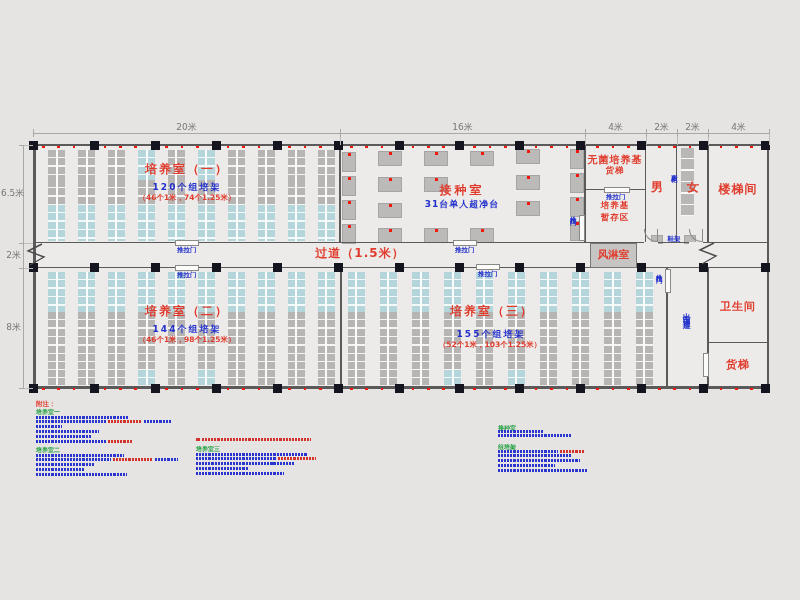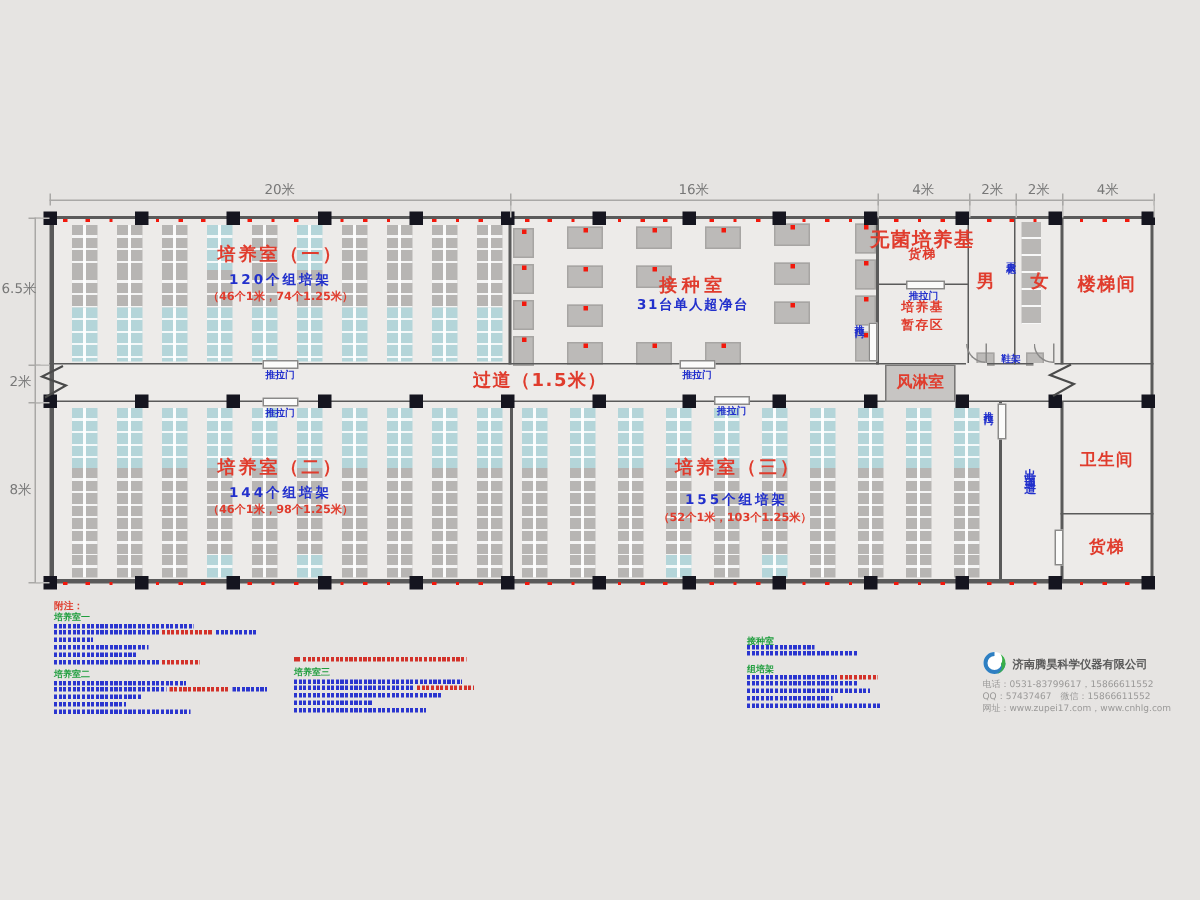--- a/index.html
+++ b/index.html
@@ -27,32 +27,20 @@
   .shower{background:#c7c5c3;border:1px solid #787776;display:flex;align-items:center;justify-content:center;}
   #title{font-size:24px;letter-spacing:7px;color:#c9c7c5;font-weight:bold;}
   #footer-name{font-size:7.5px;font-weight:bold;color:#5a5a5a;}
   .footer-line{font-size:6px;color:#9a9998;white-space:nowrap;}
 </style>
 </head>
 <body>
 
 <div id="canvas">
 
-  <div style="left:655px;top:433px;width:140px;height:45px;">
-    <svg style="left:0;top:1px;" width="16" height="16" viewBox="0 0 24 24">
-      <circle cx="12" cy="12" r="11" fill="#ffffff"></circle>
-      <path d="M12 1a11 11 0 1 0 11 11h-4a7 7 0 1 1-7-7z" fill="#2e7fc2"></path>
-      <path d="M12 23a11 11 0 0 0 11-11c0-4-2-7-5-9 2 3 2.5 7 .5 10a7 7 0 0 1-6.5 10z" fill="#3aae49"></path>
-      <circle cx="12" cy="12" r="4.5" fill="#ffffff"></circle>
-    </svg>
-    <div id="footer-name" style="left:20px;top:5px;white-space:nowrap;">济南腾昊科学仪器有限公司</div>
-    <div class="footer-line" style="left:0;top:19px;">电话：0531-83799617，15866611552</div>
-    <div class="footer-line" style="left:0;top:27px;">QQ：57437467　微信：15866611552</div>
-    <div class="footer-line" style="left:0;top:35px;">网址：www.zupei17.com，www.cnhlg.com</div>
-  </div>
 <div style="left: 33px; top: 145px; width: 736px; height: 243px; background: rgb(237, 235, 233);"></div>
     <div style="left: 48px; top: 150px; width: 17px;">
       <div class="rackseg" style="top: 0px; height: 30px; background-color: rgb(183, 181, 179);"></div>
       <div class="rackseg" style="top: 30px; height: 25px; background-color: rgb(183, 181, 179);"></div>
       <div class="rackseg" style="top: 55px; height: 36px; background-color: rgb(180, 213, 217);"></div>
     </div>
     <div style="left: 78px; top: 150px; width: 17px;">
       <div class="rackseg" style="top: 0px; height: 30px; background-color: rgb(183, 181, 179);"></div>
       <div class="rackseg" style="top: 30px; height: 25px; background-color: rgb(183, 181, 179);"></div>
       <div class="rackseg" style="top: 55px; height: 36px; background-color: rgb(180, 213, 217);"></div>
@@ -400,21 +388,21 @@
     <div class="lbl center t-blue" style="left: 187px; top: 183px; font-size: 9px; letter-spacing: 2px;">120个组培架</div>
     <div class="lbl center t-red" style="left: 187px; top: 193.5px; font-size: 7.5px; letter-spacing: 0px;">（46个1米，74个1.25米）</div>
     <div class="lbl center t-red" style="left: 187px; top: 305px; font-size: 12px; letter-spacing: 2px;">培养室（二）</div>
     <div class="lbl center t-blue" style="left: 187px; top: 325px; font-size: 9px; letter-spacing: 2px;">144个组培架</div>
     <div class="lbl center t-red" style="left: 187px; top: 336px; font-size: 7.5px; letter-spacing: 0px;">（46个1米，98个1.25米）</div>
     <div class="lbl center t-red" style="left: 492px; top: 305px; font-size: 12px; letter-spacing: 2px;">培养室（三）</div>
     <div class="lbl center t-blue" style="left: 491px; top: 330px; font-size: 9px; letter-spacing: 2px;">155个组培架</div>
     <div class="lbl center t-red" style="left: 490px; top: 341px; font-size: 7.5px; letter-spacing: 0px;">（52个1米，103个1.25米）</div>
     <div class="lbl center t-red" style="left: 462px; top: 184px; font-size: 12px; letter-spacing: 3px;">接种室</div>
     <div class="lbl center t-blue" style="left: 462px; top: 200px; font-size: 9px; letter-spacing: 1px;">31台单人超净台</div>
-    <div class="lbl center t-red" style="left: 615px; top: 154px; font-size: 13px; letter-spacing: 1px;">无菌培养基</div>
+    <div class="lbl center t-red" style="left: 615px; top: 154px; font-size: 10px; letter-spacing: 1px;">无菌培养基</div>
     <div class="lbl center t-red" style="left: 615px; top: 166px; font-size: 8.5px; letter-spacing: 1px;">货梯</div>
     <div class="lbl center t-red" style="left: 615px; top: 201px; font-size: 8.5px; letter-spacing: 1px;">培养基</div>
     <div class="lbl center t-red" style="left: 615px; top: 212.5px; font-size: 8.5px; letter-spacing: 1px;">暂存区</div>
     <div class="lbl center t-red" style="left: 657px; top: 181px; font-size: 12px; letter-spacing: 0px;">男</div>
     <div class="lbl center t-red" style="left: 693px; top: 181px; font-size: 12px; letter-spacing: 0px;">女</div>
     <div class="lbl center t-red" style="left: 738px; top: 183px; font-size: 12px; letter-spacing: 1px;">楼梯间</div>
     <div class="lbl center t-red" style="left: 360px; top: 247px; font-size: 12px; letter-spacing: 1px;">过道（1.5米）</div>
     <div class="lbl center t-red" style="left: 738px; top: 301px; font-size: 11px; letter-spacing: 1px;">卫生间</div>
     <div class="lbl center t-red" style="left: 738px; top: 359px; font-size: 11px; letter-spacing: 1px;">货梯</div>
     <div class="lbl center t-blue" style="left: 674px; top: 236px; font-size: 6.5px; letter-spacing: 0px;">鞋架</div>

